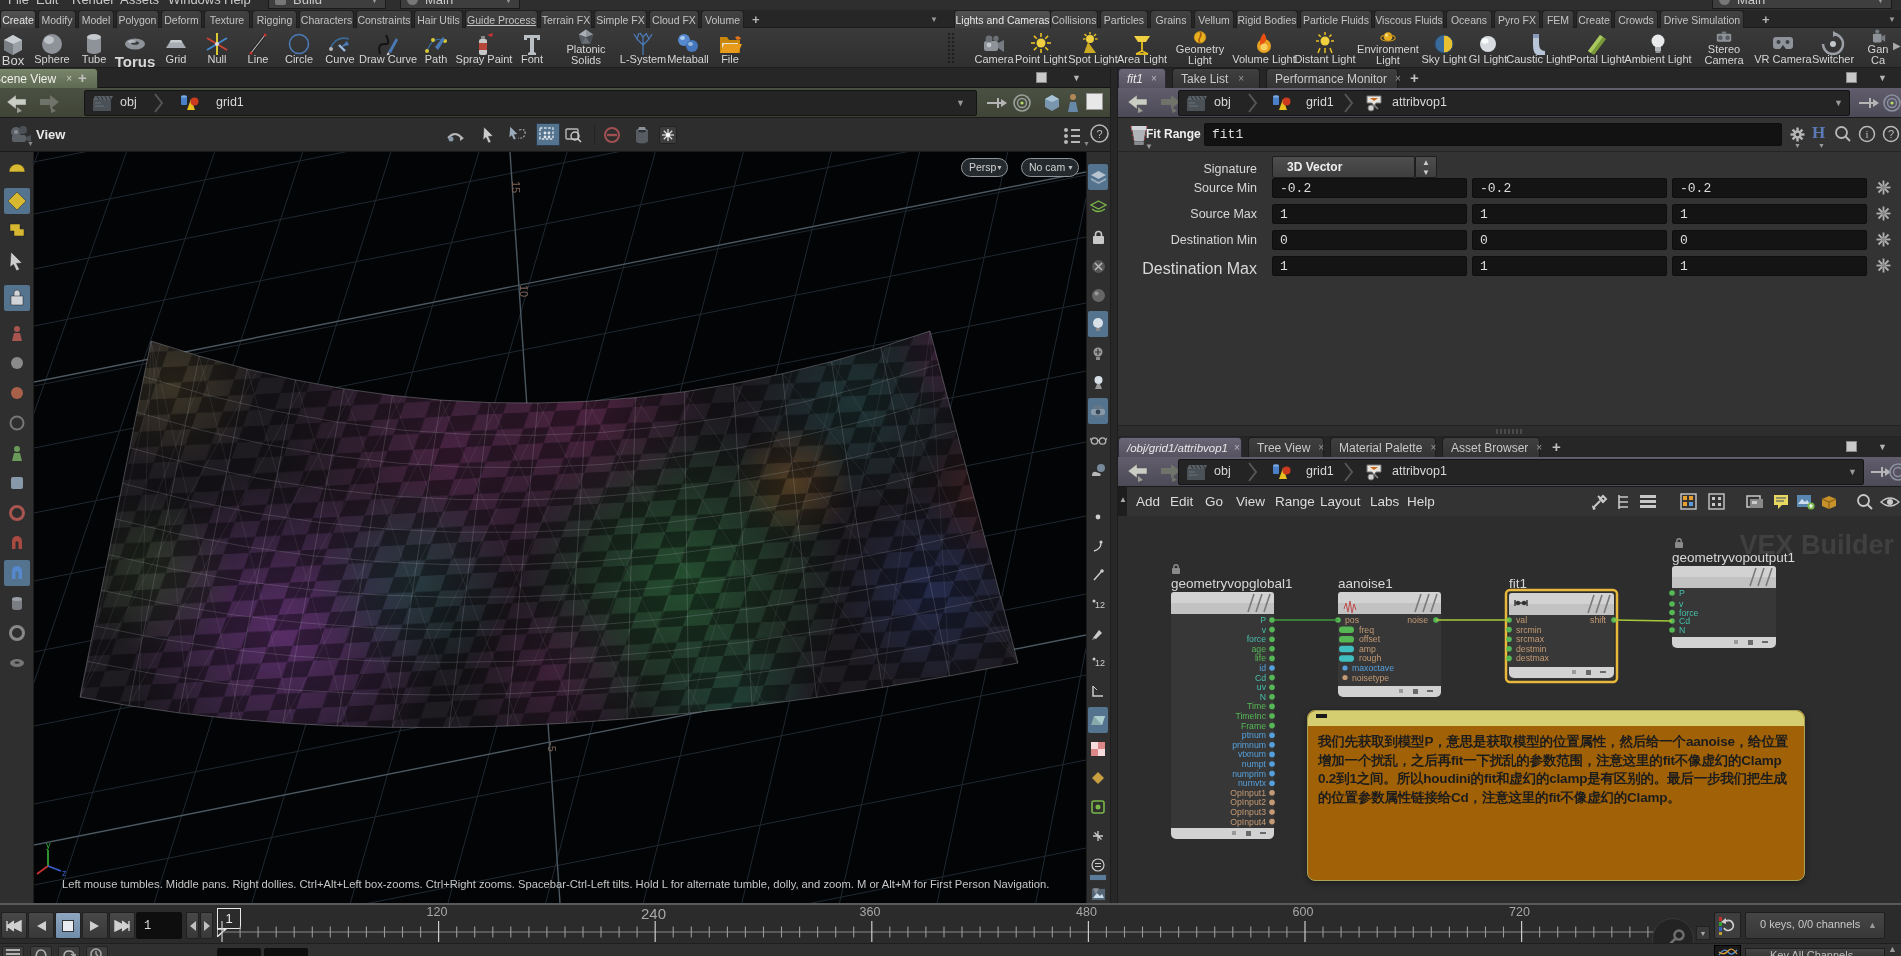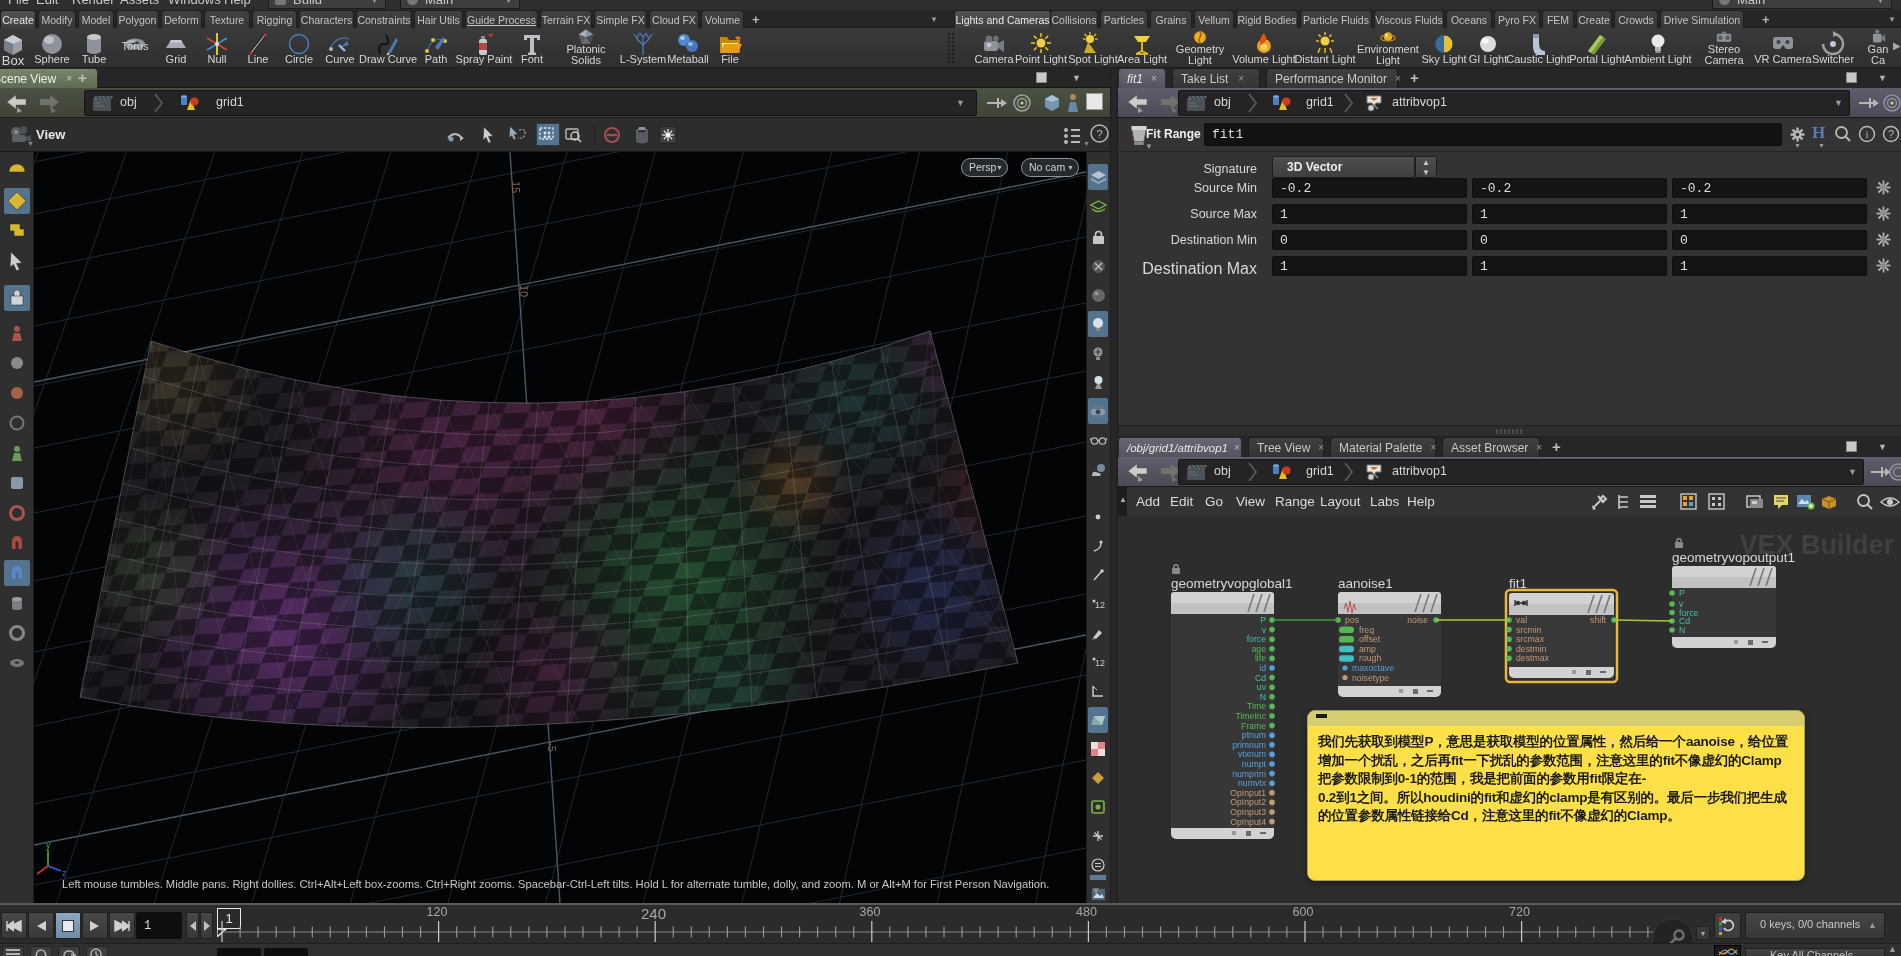--- a/index.html
+++ b/index.html
@@ -107,21 +107,21 @@
       <div class="abs" style="left:81px;top:3px;width:26px;height:26px"><svg width="26" height="26" viewBox="0 0 26 26">
           <path d="M6 6 L6 20 A7 3 0 0 0 20 20 L20 6" fill="#8d9399"></path>
           <ellipse cx="13" cy="6" rx="7" ry="3" fill="#c4c9ce"></ellipse>
         </svg></div>
       <div class="abs " style="left:94px;top:25px;font-size:11px;color:#d6d6d6;font-weight:normal;white-space:nowrap;transform:translateX(-50%);">Tube</div>
       <div class="abs" style="left:122px;top:3px;width:26px;height:26px"><svg width="26" height="26" viewBox="0 0 26 26">
           <ellipse cx="13" cy="13" rx="10" ry="5.5" fill="#8d9399"></ellipse>
           <ellipse cx="13" cy="12" rx="4" ry="1.8" fill="#3a3a3a"></ellipse>
           <ellipse cx="10" cy="10.5" rx="4" ry="1.6" fill="#c9ced3" opacity="0.7"></ellipse>
         </svg></div>
-      <div class="abs " style="left:135px;top:12px;font-size:11px;color:#d6d6d6;font-weight:normal;white-space:nowrap;transform:translateX(-50%);">Torus</div>
+      <div class="abs " style="left:135px;top:25px;font-size:15px;color:#d6d6d6;font-weight:bold;white-space:nowrap;transform:translateX(-50%);">Torus</div>
       <div class="abs" style="left:163px;top:3px;width:26px;height:26px"><svg width="26" height="26" viewBox="0 0 26 26">
           <path d="M8 9 L18 9 L23 17 L3 17 Z" fill="#a7adb3"></path>
           <path d="M8 9 L18 9 L19.5 11.5 L6.5 11.5 Z" fill="#c9ced3"></path>
         </svg></div>
       <div class="abs " style="left:176px;top:25px;font-size:11px;color:#d6d6d6;font-weight:normal;white-space:nowrap;transform:translateX(-50%);">Grid</div>
       <div class="abs" style="left:204px;top:3px;width:26px;height:26px"><svg width="26" height="26" viewBox="0 0 26 26">
           <g stroke-width="2">
             <line x1="13" y1="2" x2="13" y2="24" stroke="#d8c832"></line>
             <line x1="3" y1="7" x2="23" y2="19" stroke="#cc4433"></line>
             <line x1="3" y1="19" x2="23" y2="7" stroke="#4488cc"></line>
@@ -1399,27 +1399,26 @@
         <circle cx="554" cy="114" r="2.8" fill="#55b855"></circle>
         <text x="561" y="117" font-size="8.7" fill="#45c0ab" font-family="Liberation Sans">N</text>
         <path d="M554,121 h104 v6 a5 5 0 0 1 -5 5 h-94 a5 5 0 0 1 -5 -5 Z" fill="#d2d2d2"></path>
         <rect x="616" y="124" width="4" height="4" fill="#9a9a9a"></rect>
         <rect x="630" y="124" width="5" height="5" fill="#6a6a6a"></rect>
         <rect x="644" y="125" width="6" height="2" fill="#6a6a6a"></rect>
         <line x1="156" y1="104" x2="220" y2="104" stroke="#3f9a3f" stroke-width="1.6"></line>
         <line x1="318" y1="104" x2="391" y2="104" stroke="#a8c838" stroke-width="1.6"></line>
         <line x1="496" y1="104" x2="554" y2="105" stroke="#a8c838" stroke-width="1.6"></line>
       </svg>
-      <div class="abs " style="left:189px;top:194px;width:498px;height:171px;background:#fde047;border:1px solid #a8a258;border-radius:8px;box-shadow:0 2px 6px rgba(0,0,0,0.4);">
+      <div class="abs " style="left:189px;top:194px;width:498px;height:171px;background:#a16207;border:1px solid #a8a258;border-radius:8px;box-shadow:0 2px 6px rgba(0,0,0,0.4);">
         <div class="abs" style="left:0;top:0;width:100%;height:15px;background:#d5ce70;border-radius:8px 8px 0 0"></div>
         <div class="abs" style="left:8px;top:3px;width:11px;height:4px;background:#1a1a1a"></div>
         <div class="abs" style="left:10px;top:22px;width:484px;font-size:13.5px;line-height:18.6px;overflow:hidden;font-weight:bold;letter-spacing:-0.2px;color:#1c1c1c;font-family:'Liberation Sans',sans-serif">
           <div style="white-space:nowrap">我们先获取到模型P，意思是获取模型的位置属性，然后给一个aanoise，给位置</div>
           <div style="white-space:nowrap">增加一个扰乱，之后再fit一下扰乱的参数范围，注意这里的fit不像虚幻的Clamp</div>
-          <div style="white-space:nowrap">把参数限制到0-1的范围，我是把前面的参数用fit限定在-</div>
           <div style="white-space:nowrap">0.2到1之间。所以houdini的fit和虚幻的clamp是有区别的。最后一步我们把生成</div>
           <div style="white-space:nowrap">的位置参数属性链接给Cd，注意这里的fit不像虚幻的Clamp。</div>
         </div>
       </div>
     </div>
 <div class="abs " style="left:0px;top:903px;width:1901px;height:2px;background:#5a5a5a;"></div>
 <div class="abs " style="left:0px;top:905px;width:1901px;height:38px;background:#2b2b2b;overflow:hidden;">
       <div class="ic" style="left:1px;top:7px;width:26px;height:27px;background:linear-gradient(#484848,#383838);border:1px solid #202020;border-radius:2px;color:#d8d8d8">
         <svg width="18" height="12">
           <path d="M2 1 v10 M16 1 L6 6 L16 11 Z M9 1 L2 6 L9 11" fill="#d0d0d0" stroke="#d0d0d0" stroke-width="1.4"></path>

